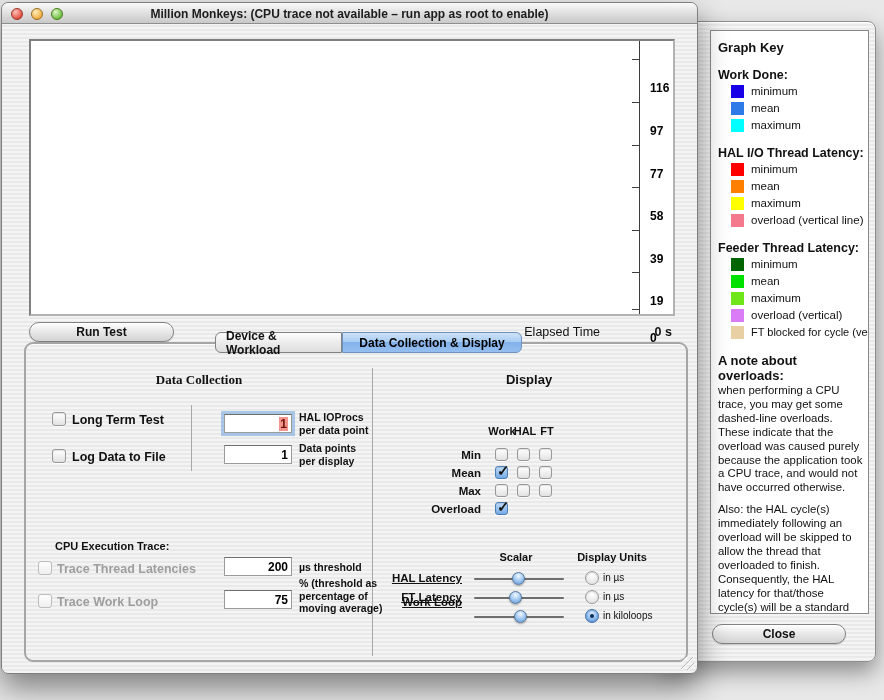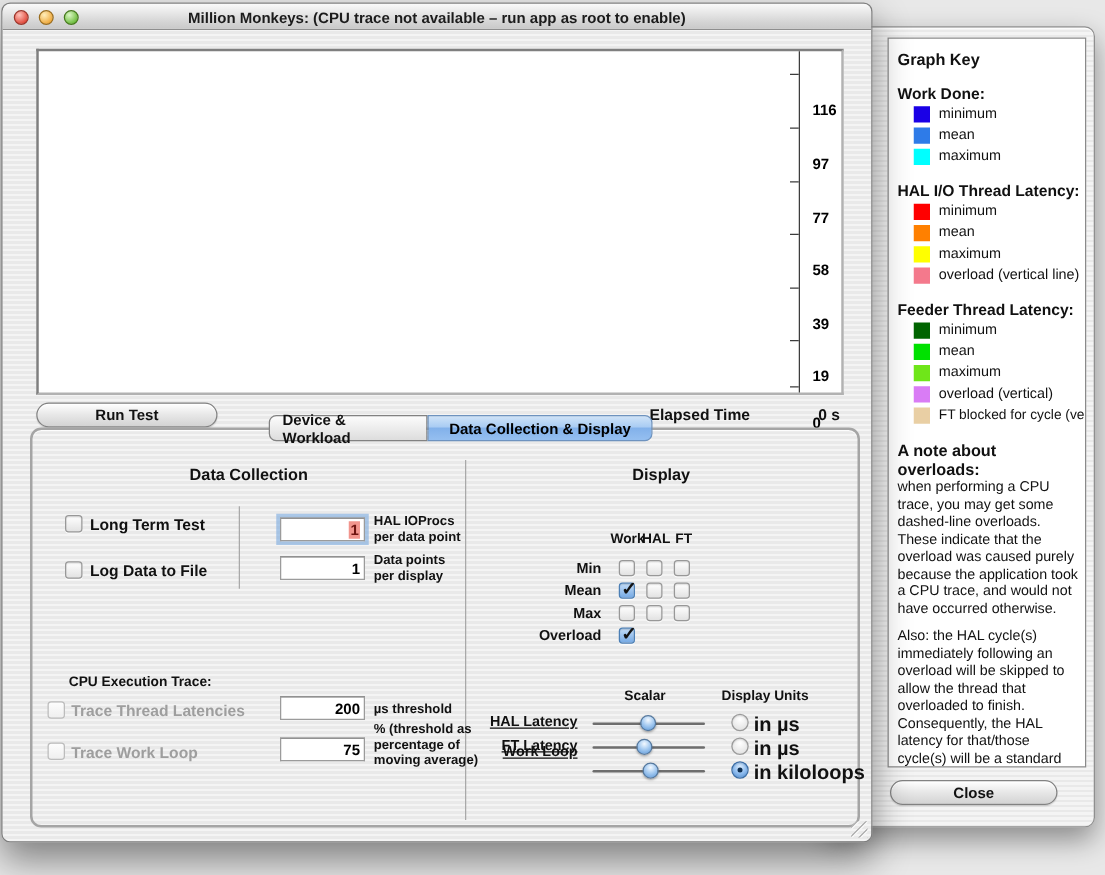--- a/index.html
+++ b/index.html
@@ -57,21 +57,21 @@
   .aqua-btn {
     position:absolute; height:20px;
     border:1px solid #828282; border-radius:10px;
     background:linear-gradient(#ffffff,#e9e9e9 45%,#d3d3d3);
     box-shadow:inset 0 1px 0 #fff, 0 1px 1px rgba(0,0,0,.15);
     font-size:12px; font-weight:bold; color:#111;
     display:flex; align-items:center; justify-content:center;
     cursor:default;
   }
 
-  .elapsed-label { position:absolute; right:97px; top:301px; font-size:12.5px; font-weight:bold; }
+  .elapsed-label { position:absolute; right:97px; top:301px; font-size:12.5px; font-weight:normal; }
   .elapsed-value { position:absolute; right:25px; top:301px; font-size:12.5px; font-weight:bold; }
 
   
   .tab-pane {
     position:absolute; left:22px; top:318px; width:664px; height:320px;
     border:2px solid #a5a5a5; border-radius:9px;
     box-shadow:inset 0 1px 0 rgba(255,255,255,.8);
   }
   .tabs { position:absolute; left:213px; top:308px; display:flex; height:21px; z-index:3; }
   .tab {
@@ -141,21 +141,21 @@
     box-shadow:inset 0 1px 1px rgba(0,0,0,.1);
   }
   .radio.on {
     border-color:#3c6ea6;
     background:radial-gradient(circle at 50% 30%,#dcecfb 0%,#8fbdf0 50%,#4d87c8 100%);
   }
   .radio.on::after {
     content:""; position:absolute; left:4px; top:4px; width:4px; height:4px;
     border-radius:50%; background:#0e2f52;
   }
-  .radio-label { position:absolute; font-size:16px; font-weight:700; }
+  .radio-label { position:absolute; font-size:10px; font-weight:400; }
 
   .resize-grip {
     position:absolute; right:3px; bottom:3px; width:13px; height:13px;
     background:repeating-linear-gradient(135deg, transparent 0 3px, #b5b5b5 3px 4px, #f5f5f5 4px 5px);
   }
 
   
   .key-window {
     position:absolute; left:662px; top:21px; width:214px; height:641px;
     border:1px solid #8f8f8f; border-radius:8px;
@@ -282,21 +282,21 @@
     <div class="elapsed-value">0 s</div>
 
     <div class="tabs">
       <div class="tab inactive">Device &amp; Workload</div>
       <div class="tab active">Data Collection &amp; Display</div>
     </div>
 
     <div class="tab-pane"></div>
     <div class="v-divider" style="left:370px; top:344px; height:288px;"></div>
 
-    <div class="section-title" style="left:22px; top:348px; width:350px;">Data Collection</div>
+    <div class="section-title" style="left:22px; top:348px; width:350px;font-family:Liberation Serif, serif;">Data Collection</div>
 
     <span class="cb" style="left:50px; top:388px;"></span>
     <div class="cb-label" style="left:70px; top:389px;">Long Term Test</div>
 
     <span class="cb" style="left:50px; top:425px;"></span>
     <div class="cb-label" style="left:70px; top:426px;">Log Data to File</div>
 
     <div class="v-divider" style="left:189px; top:381px; height:66px;"></div>
 
     <div class="field focused" style="left:222px; top:390px;"><span class="sel">1</span></div>

